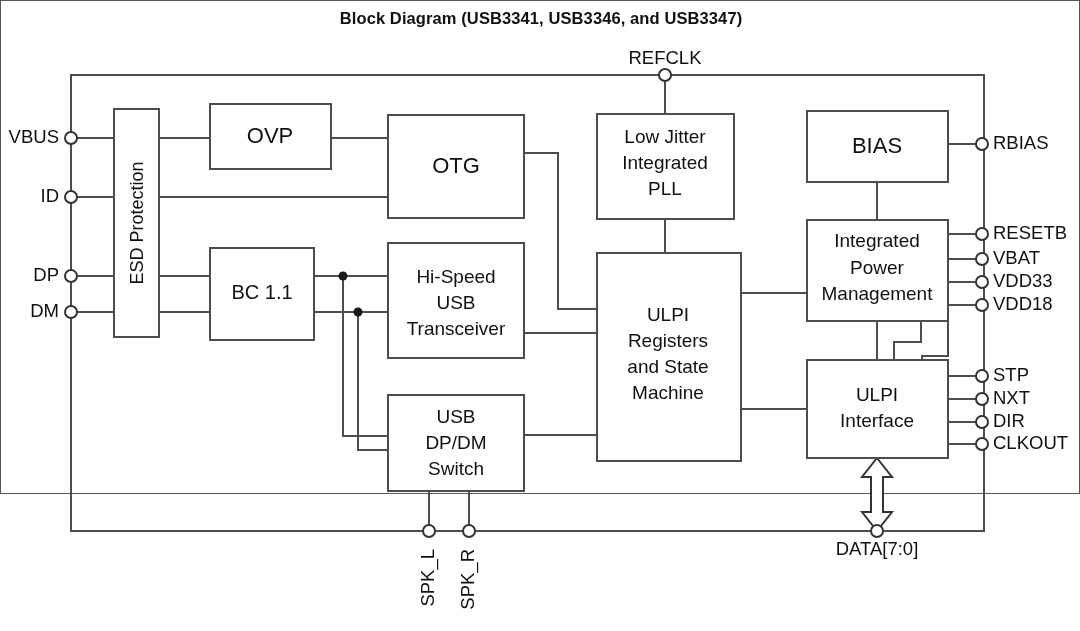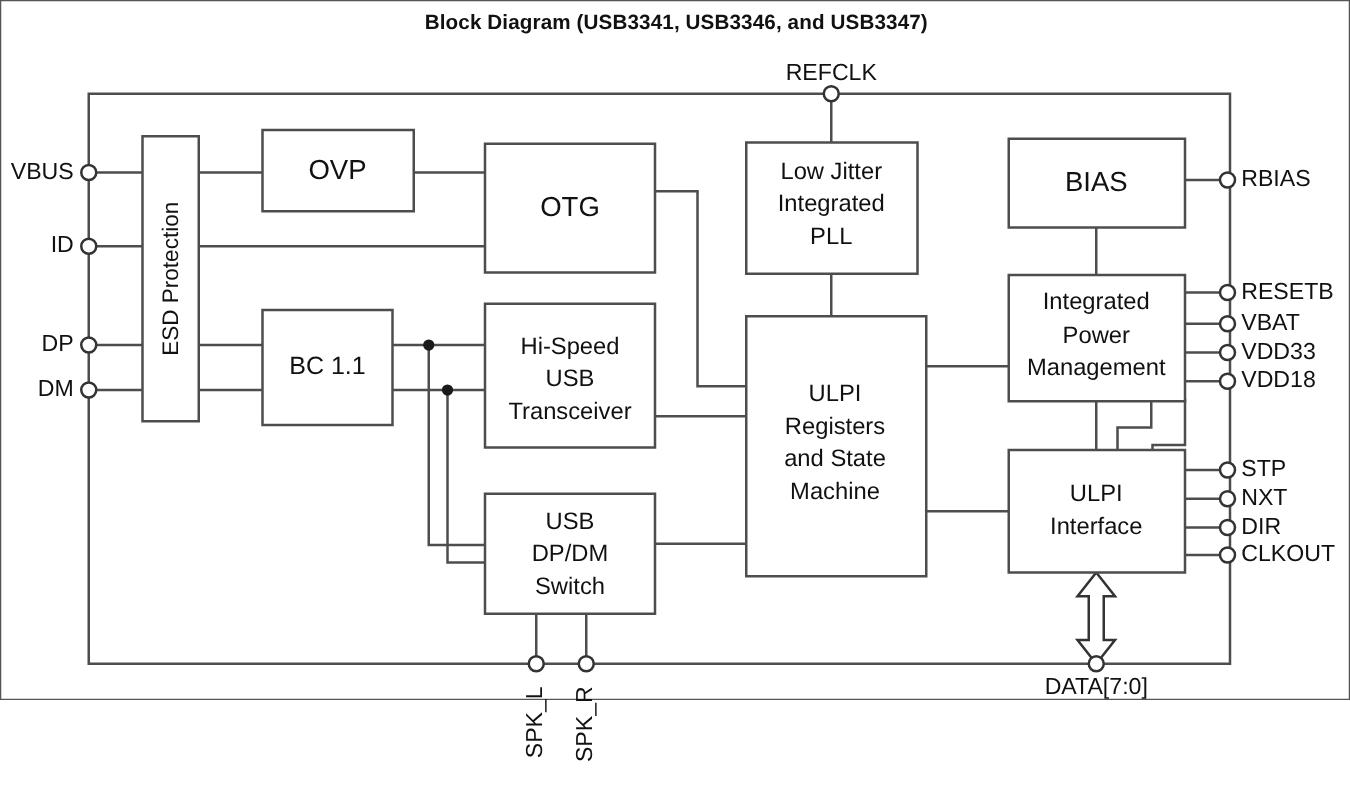--- a/index.html
+++ b/index.html
@@ -9,21 +9,21 @@
   }
   body {
     font-family: "Liberation Sans", sans-serif;
     width: 1080px;
     height: 631px;
     overflow: hidden;
   }
   #page {
     position: relative;
     width: 1080px;
-    height: 560px;
+    height: 494px;
     background: #ffffff;
     box-sizing: border-box;
     border: 1px solid #555555;
   }
   #diagram-title {
     position: absolute;
     top: 8px;
     left: 0;
     width: 1080px;
     text-align: center;

